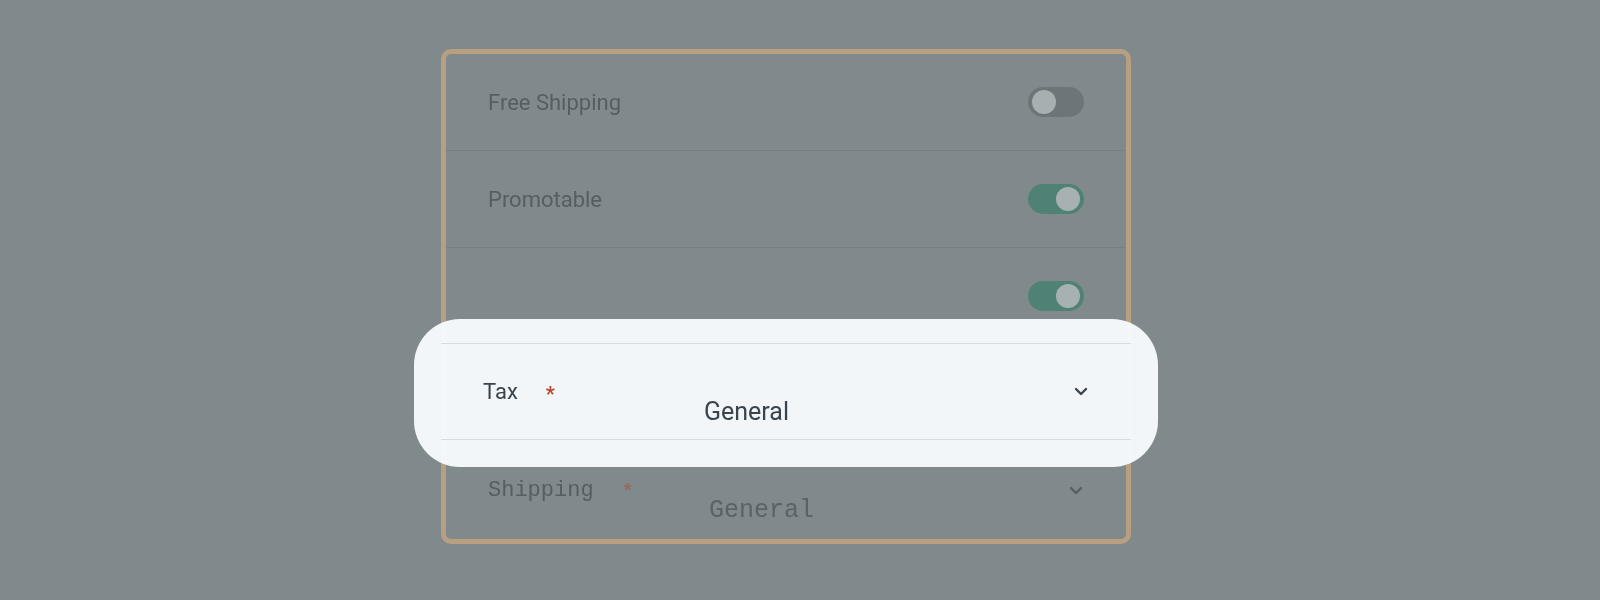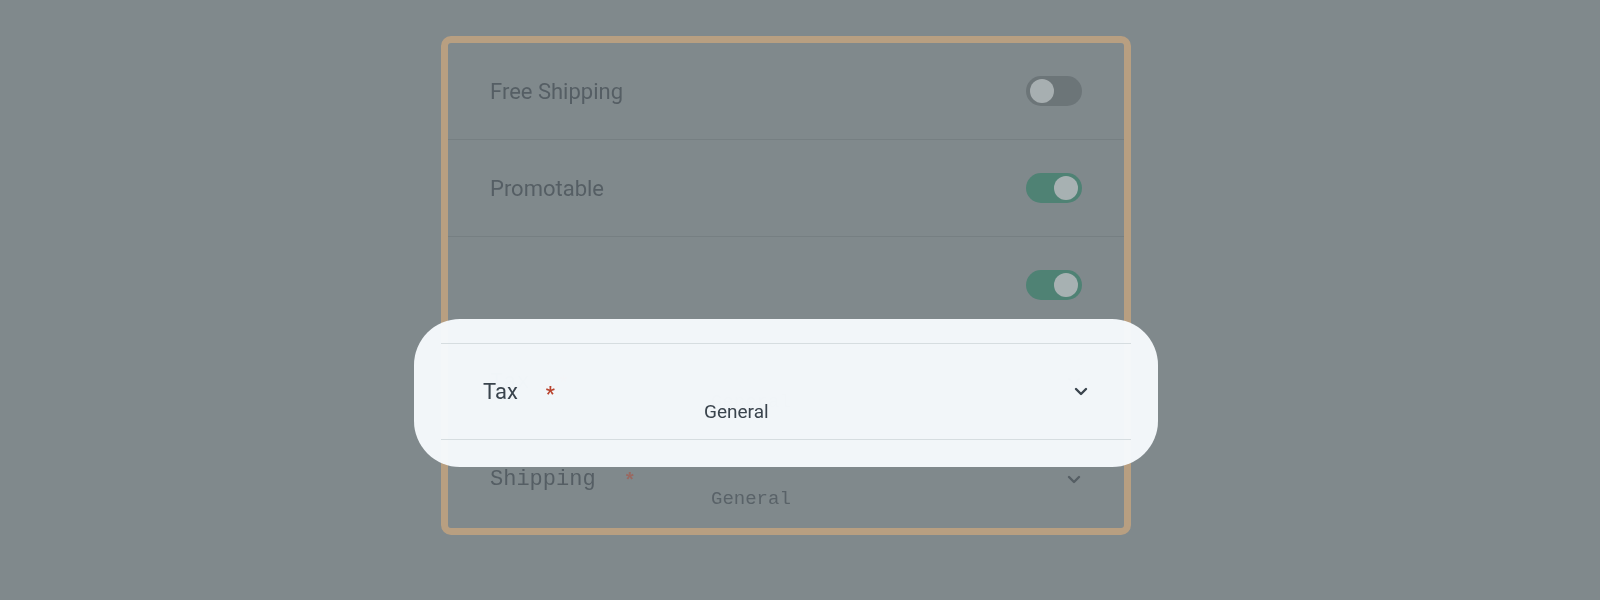--- a/index.html
+++ b/index.html
@@ -6,23 +6,23 @@
   html, body { width: 1600px; height: 600px; overflow: hidden; }
   body {
     background: #80898c;
     font-family: -apple-system, BlinkMacSystemFont, "Segoe UI", Roboto, Helvetica, Arial, sans-serif;
     position: relative;
   }
 
   .panel {
     position: absolute;
     left: 441px;
-    top: 36px;
+    top: 49px;
     width: 690px;
-    border: 7px solid #fdba74;
+    border: 5px solid #fdba74;
     border-radius: 10px;
     overflow: visible;
   }
 
   .row {
     display: flex;
     align-items: center;
     min-height: 97px;
     padding: 0 42px;
     border-bottom: 1px solid #6a7376;
@@ -87,21 +87,21 @@
     align-items: center;
     gap: 20px;
   }
 
   .select-value-cell {
     flex: 1;
     display: flex;
     align-items: center;
   }
   .select-value {
-    font-size: 19px;
+    font-size: 25px;
     color: #2b343c;
     margin-top: 39px;
   }
 
   .chevron {
     flex: 0 0 auto;
     width: 16px;
     height: 16px;
     display: flex;
     align-items: center;

